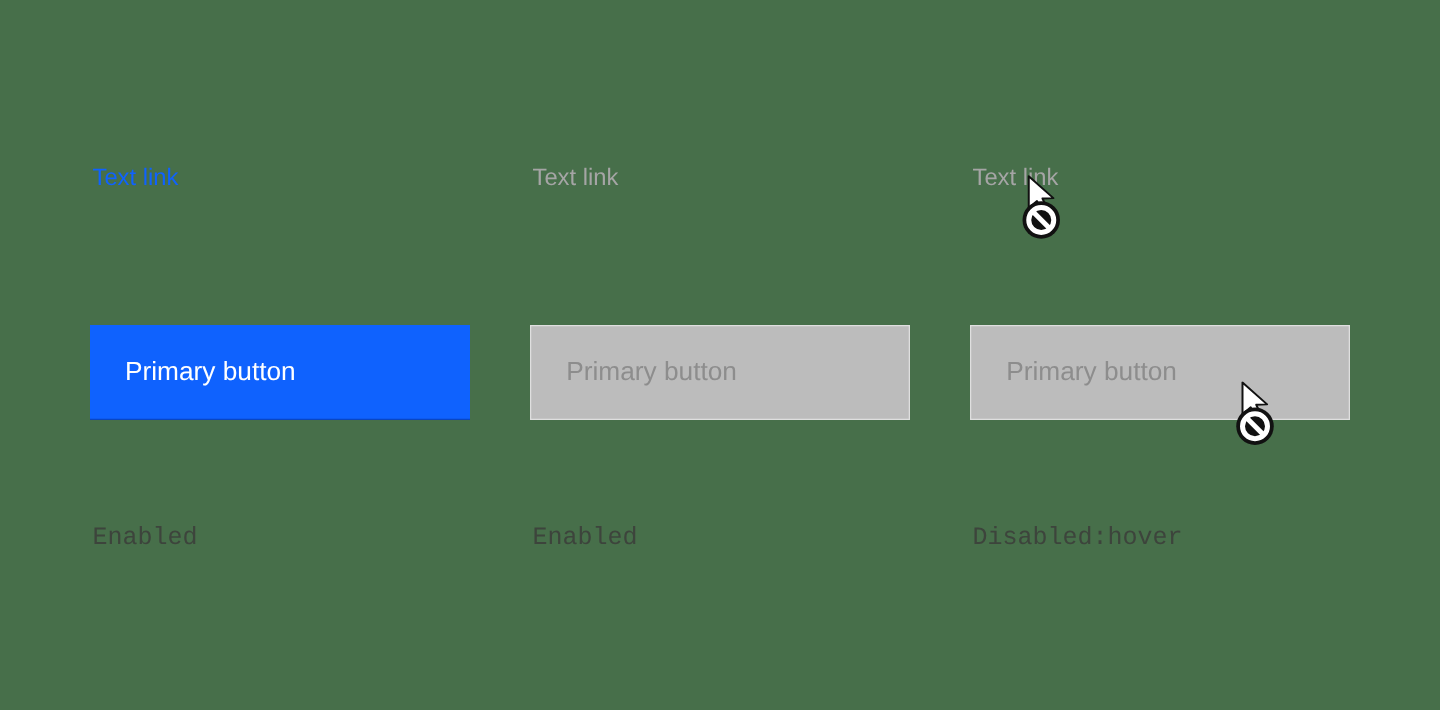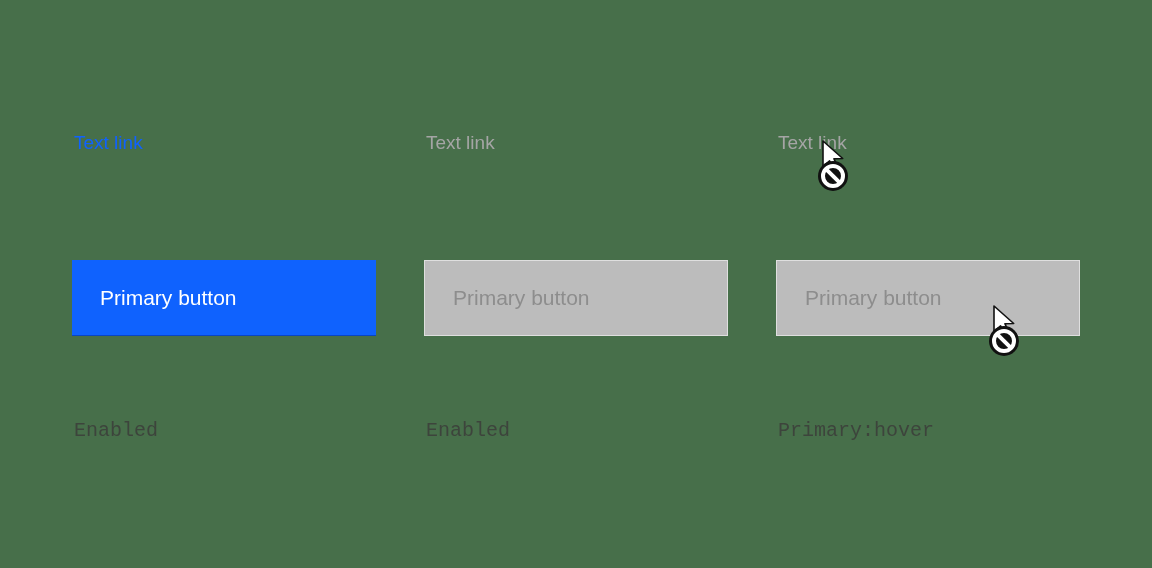--- a/index.html
+++ b/index.html
@@ -98,21 +98,21 @@
 
   <section class="column col-1">
     <a class="text-link disabled">Text link</a>
     <button class="primary-button disabled" disabled="">Primary button</button>
     <div class="state-label">Enabled</div>
   </section>
 
   <section class="column col-2">
     <a class="text-link disabled">Text link</a>
     <button class="primary-button disabled" disabled="">Primary button</button>
-    <div class="state-label">Primary:hover</div>
+    <div class="state-label">Disabled:hover</div>
 
     <span class="cursor cursor-link">
       <svg width="36" height="52" viewBox="0 0 36 52" xmlns="http://www.w3.org/2000/svg">
         <path d="M8 1 L8 26.5 L14.6 20.9 L19.3 31 L23.6 29.1 L19 18.8 L27.7 18.5 Z" fill="#ffffff" stroke="#111111" stroke-width="1.6" stroke-linejoin="round"></path>
         <circle cx="18" cy="36" r="15" fill="#111111"></circle>
         <circle cx="18" cy="36" r="10" fill="none" stroke="#ffffff" stroke-width="4"></circle>
         <line x1="10.8" y1="28.8" x2="25.2" y2="43.2" stroke="#ffffff" stroke-width="4"></line>
       </svg>
     </span>
 

